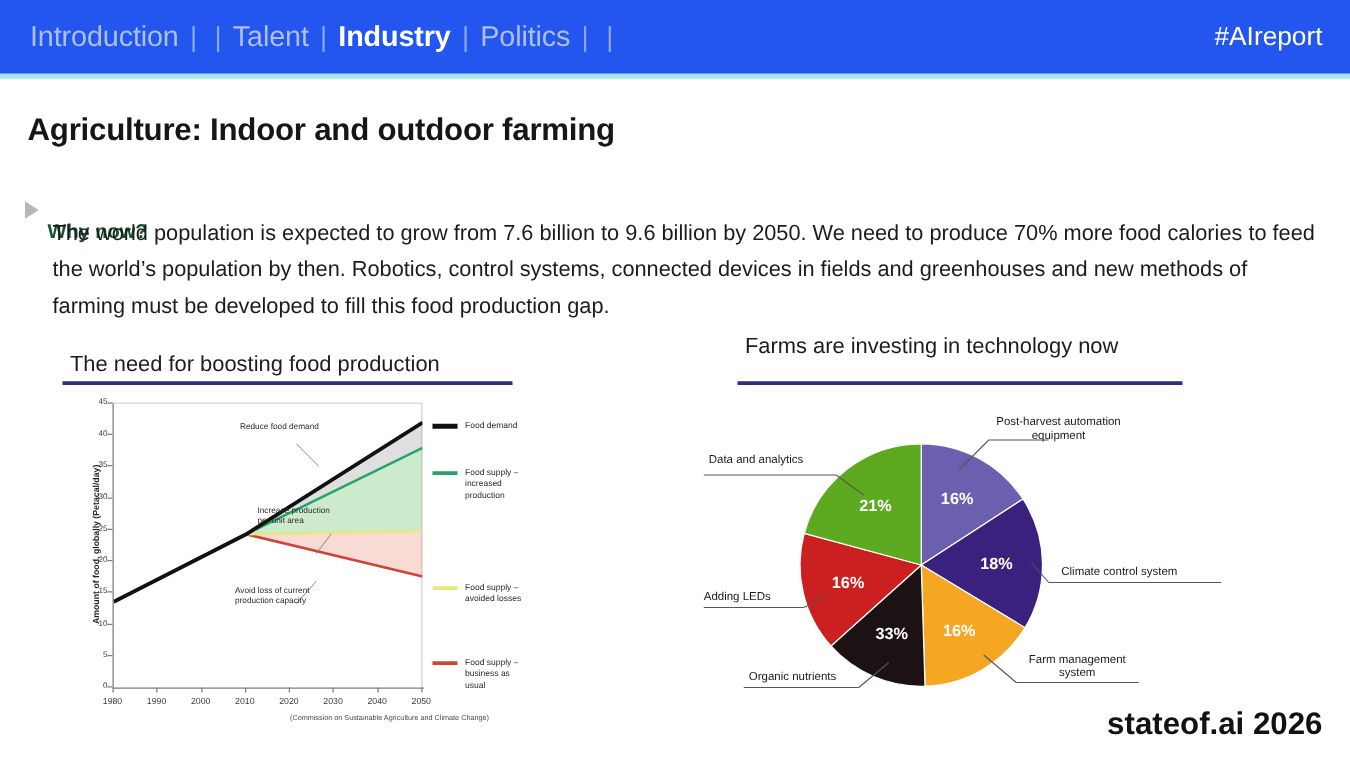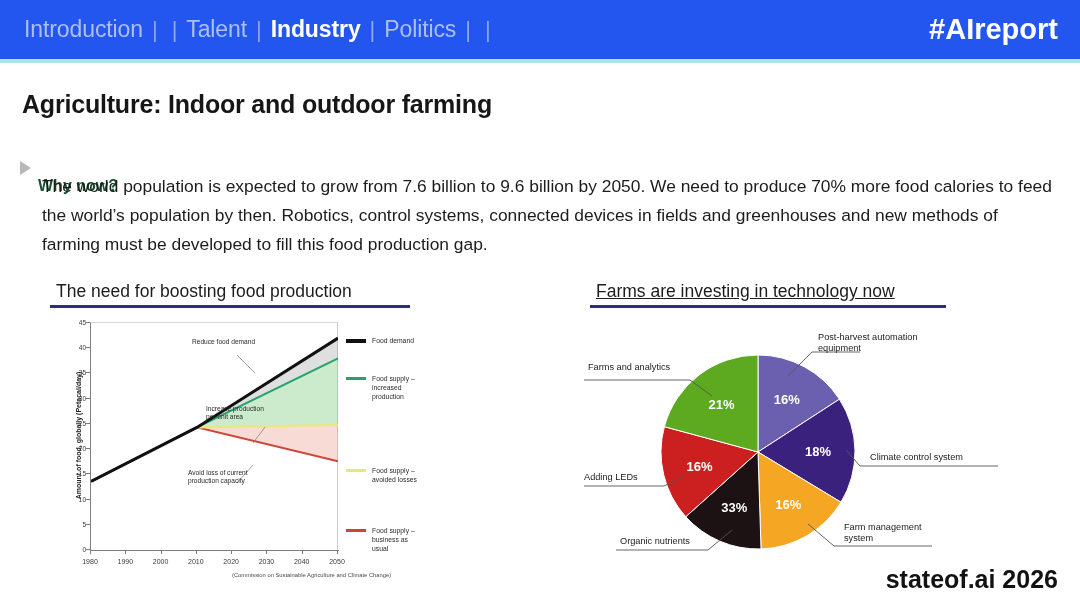--- a/index.html
+++ b/index.html
@@ -43,22 +43,22 @@
     text-align: center;
   }
   .nav-sep {
     color: #8fa6e4;
     padding: 0 7px;
     font-size: 22px;
   }
   #hashtag {
     position: absolute; right: 22px;
     color: #ffffff;
-    font-weight: bold;
-    font-size: 29px;
+    font-weight: normal;
+    font-size: 21px;
   }
 
   
   #slide-title {
     position: absolute; left: 22px; top: 90px;
     font-size: 25px; font-weight: bold;
     color: #161616;
     letter-spacing: -0.2px;
   }
 
@@ -94,21 +94,21 @@
     color: #1c1c1c;
     padding-bottom: 4px;
   }
   .section-rule {
     position: absolute;
     height: 3px;
     background: #2b2f7a;
   }
   #left-head  { left: 56px;  top: 281px; }
   #left-rule  { left: 50px;  top: 305px; width: 360px; }
-  #right-head { left: 596px; top: 281px; text-decoration: underline; }
+  #right-head { left: 596px; top: 266px; }
   #right-rule { left: 590px; top: 305px; width: 356px; }
 
   
   #left-chart {
     position: absolute; left: 40px; top: 314px;
     width: 420px; height: 278px;
     background: #ffffff;
   }
   #plot-frame {
     position: absolute; left: 50px; top: 8px;
@@ -178,22 +178,22 @@
     width: 20px; height: 3px;
     margin-right: 6px; margin-top: 3px;
     flex: none;
   }
   .legend-text {
     font-size: 6.8px; line-height: 9px; color: #2a2a2a;
   }
 
   
   #pie-wrap {
-    position: absolute; left: 560px; top: 318px;
-    width: 500px; height: 262px;
+    position: absolute; left: 539px; top: 318px;
+    width: 500px; height: 262px; text-align: center;
   }
   .pie-label {
     position: absolute;
     font-size: 9.2px;
     color: #1c1c1c;
     line-height: 11px;
     white-space: nowrap;
   }
   .pie-pct {
     position: absolute;
@@ -347,21 +347,21 @@
       <line x1="104" y1="168" x2="124" y2="158" stroke="#555" stroke-width="0.9"></line>
       <line x1="24" y1="62" x2="130" y2="62" stroke="#555" stroke-width="0.9"></line>
       <line x1="130" y1="62" x2="152" y2="78" stroke="#555" stroke-width="0.9"></line>
     </svg>
   <div id="pie-labels">
       <div class="pie-label" style="left: 258px; top: 14px;">Post-harvest automation<br>equipment</div>
       <div class="pie-label" style="left: 310px; top: 134px;">Climate control system</div>
       <div class="pie-label" style="left: 284px; top: 204px;">Farm management<br>system</div>
       <div class="pie-label" style="left: 60px; top: 218px;">Organic nutrients</div>
       <div class="pie-label" style="left: 24px; top: 154px;">Adding LEDs</div>
-      <div class="pie-label" style="left: 28px; top: 44px;">Farms and analytics</div>
+      <div class="pie-label" style="left: 28px; top: 44px;">Data and analytics</div>
     </div>
   <div id="pie-pcts">
       <div class="pie-pct" style="left: 226.71px; top: 81.1554px;">16%</div>
       <div class="pie-pct" style="left: 258.133px; top: 133.065px;">18%</div>
       <div class="pie-pct" style="left: 228.34px; top: 185.926px;">16%</div>
       <div class="pie-pct" style="left: 174.339px; top: 189.29px;">33%</div>
       <div class="pie-pct" style="left: 139.489px; top: 147.903px;">16%</div>
       <div class="pie-pct" style="left: 161.451px; top: 86.2403px;">21%</div>
     </div>
 </div>

